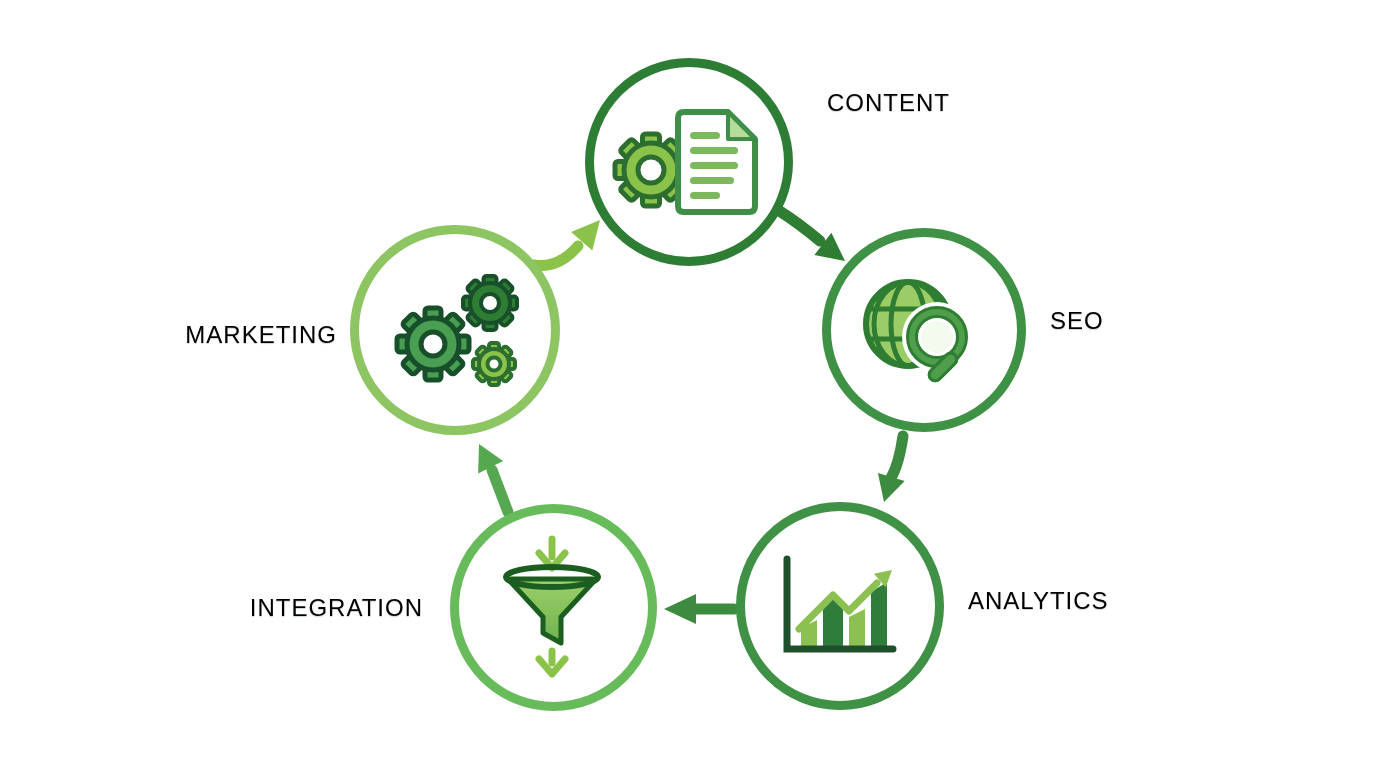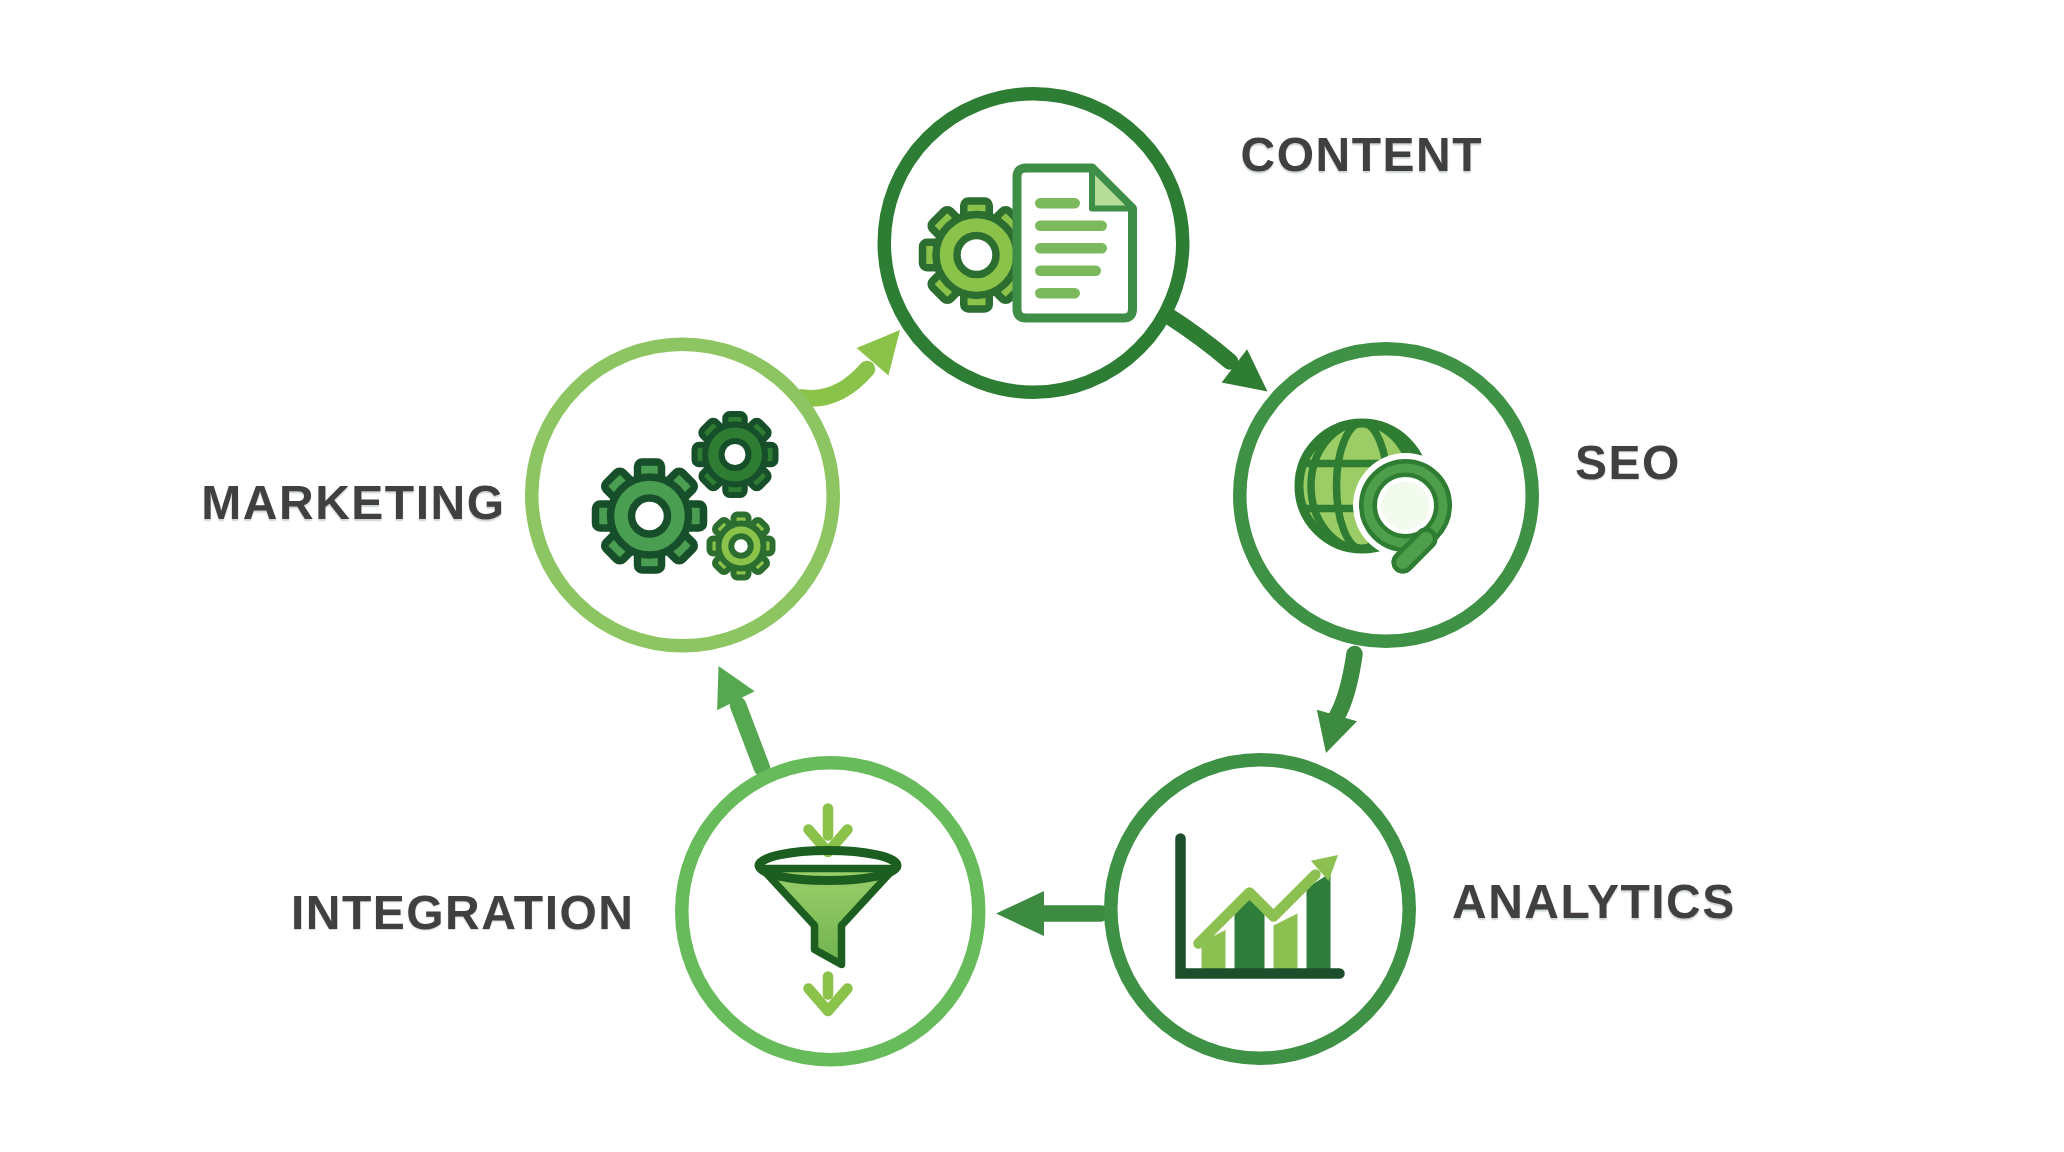--- a/index.html
+++ b/index.html
@@ -8,21 +8,21 @@
     font-family:"Liberation Sans",sans-serif;
   }
   .arrow-layer{position:absolute;left:0;top:0;width:1376px;height:768px;}
   .node{
     position:absolute;border-style:solid;border-width:9px;border-radius:50%;
     box-sizing:border-box;display:flex;align-items:center;justify-content:center;
     background:#ffffff;
   }
   .node svg{display:block;}
   .label{
-    position:absolute;color:#404040;font-weight:bold;font-size:32px;line-height:38px;
+    position:absolute;color:#000000;font-weight:normal;font-size:24px;line-height:38px;
     letter-spacing:1px;white-space:nowrap;
     text-shadow:0 1px 1px rgba(23,62,40,0.22);
   }
   .label span{display:block;}
   .align-right{text-align:right;margin-top:20px;}
 </style>
 </head>
 <body>
 
 <div id="canvas">
@@ -185,21 +185,21 @@
         </g>
         <circle r="6.5" fill="#ffffff" stroke="#2b6e2f" stroke-width="4"></circle>
       </g>
     </svg>
   </div>
 
   <div class="label" style="left:827px;top:84px;">
     <span>CONTENT</span>
   </div>
 
-  <div class="label" style="left:1050px;top:289px;">
+  <div class="label" style="left:1050px;top:302px;">
     <span>SEO</span>
   </div>
 
   <div class="label" style="left:968px;top:582px;">
     <span>ANALYTICS</span>
   </div>
 
   <div class="label align-right" style="left:153px;top:569px;width:270px;">
     <span>INTEGRATION</span>
   </div>

